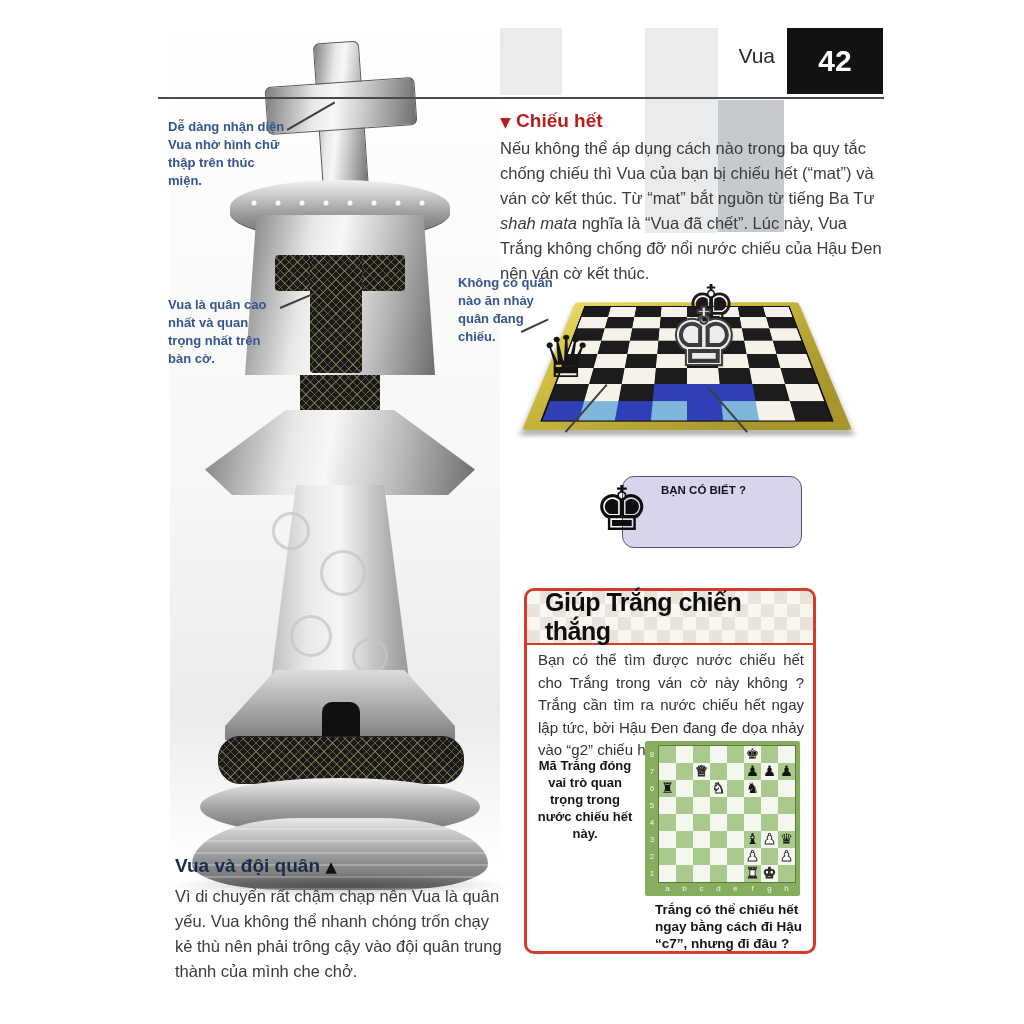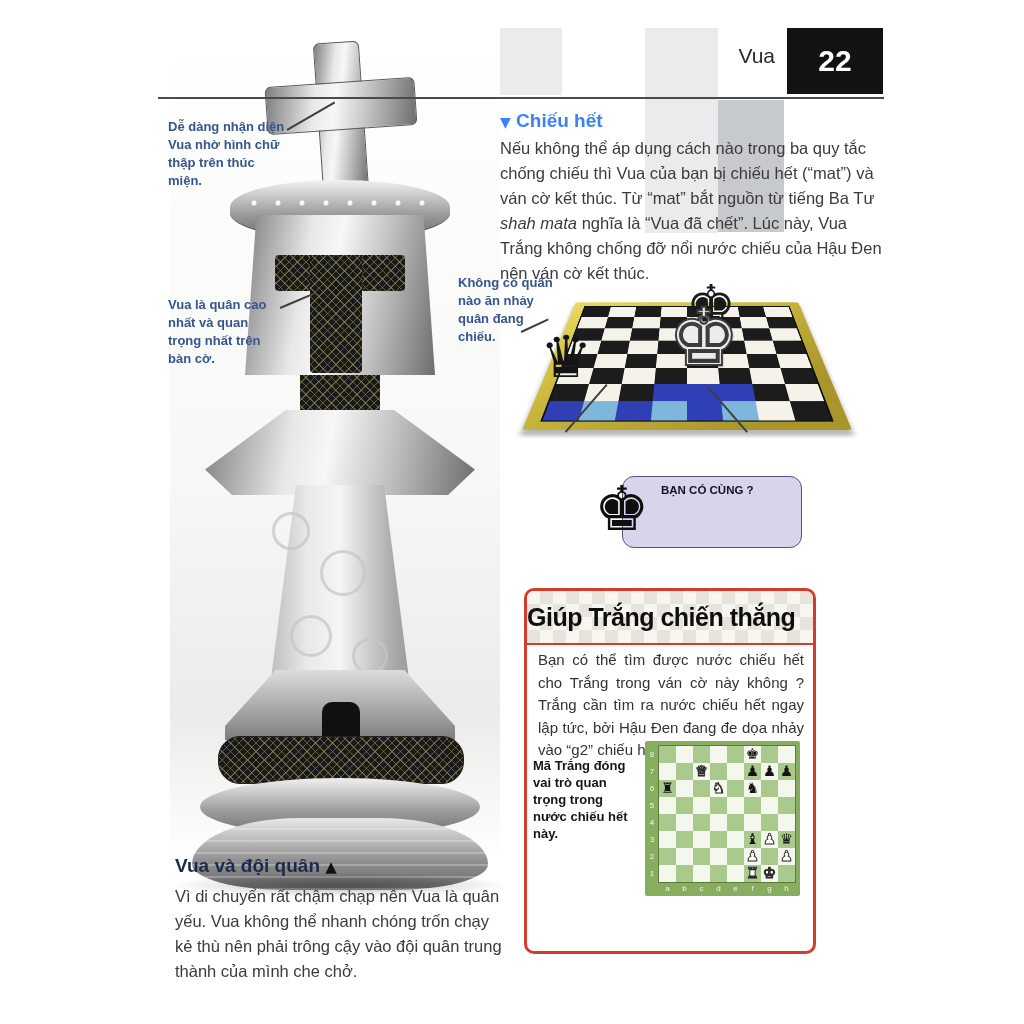--- a/index.html
+++ b/index.html
@@ -3,21 +3,21 @@
 <meta charset="utf-8">
 <style>
   html,body{margin:0;padding:0;background:#fff;}
   .page{position:relative;width:1024px;height:1024px;background:#ffffff;overflow:hidden;
         font-family:"Liberation Sans","DejaVu Sans",sans-serif;color:#3a3a3a;}
   .abs{position:absolute;}
   .bar{position:absolute;}
   .blue-note{position:absolute;font-weight:bold;font-size:13px;line-height:18px;color:#35568e;}
   .lead{position:absolute;height:1.5px;background:#3f3f3f;transform-origin:0 50%;z-index:9;}
   .body-text{font-size:16.5px;line-height:25px;color:#3b3b3b;}
-  .sec-head{font-weight:bold;font-size:19px;color:#3b82f6;}
+  .sec-head{font-weight:bold;font-size:19px;color:#b91c1c;}
   
   .king-art{position:absolute;left:170px;top:30px;width:330px;height:830px;
             background:linear-gradient(180deg,#ffffff 0%,#f7f7f5 55%,#ebebe9 82%,#ffffff 100%);z-index:1;}
   .metal{background:linear-gradient(100deg,#7e7e7e,#e8e8e8 32%,#f7f7f7 46%,#bdbdbd 70%,#6d6d6d);}
   .mesh{background-color:#191919;
         background-image:repeating-linear-gradient(45deg,rgba(160,150,95,.55) 0 1px,transparent 1px 6px),
                          repeating-linear-gradient(-45deg,rgba(160,150,95,.55) 0 1px,transparent 1px 6px);}
   .curl{position:absolute;border:3px solid #c6c6c6;border-radius:50%;opacity:.75;}
   
   .pb-wrap{position:absolute;left:500px;top:252px;width:385px;height:180px;z-index:2;}
@@ -33,24 +33,24 @@
   .dyk .t{font-weight:bold;font-size:11.5px;color:#101028;margin-bottom:2px;}
   .dyk .b{font-weight:bold;font-size:11.5px;line-height:14.5px;color:#23233f;}
   
   .banner{position:absolute;left:524px;top:562px;width:232px;height:27px;background:#161616;border-radius:8px;
           color:#fff;font-size:13.5px;letter-spacing:.5px;display:flex;align-items:center;justify-content:center;z-index:3;}
   .pzbox{position:absolute;left:524px;top:588px;width:292px;height:366px;background:#fff;border:3px solid #d43b2a;
          border-radius:10px;box-sizing:border-box;z-index:2;}
   .pzhead{position:absolute;left:0;top:0;right:0;height:52px;border-radius:7px 7px 0 0;border-bottom:2.5px solid #d43b2a;
           background:repeating-conic-gradient(#e8e4db 0% 25%,#f8f6f1 0% 50%) 0 0/26px 26px;
           display:flex;align-items:center;}
-  .pztitle{font-weight:bold;font-size:25px;color:#0e0e0e;padding-left:0;letter-spacing:-.5px;}
+  .pztitle{font-weight:bold;font-size:25px;color:#0e0e0e;padding-left:18px;letter-spacing:-.5px;}
   .pzintro{position:absolute;left:11px;top:58px;width:266px;font-size:15px;line-height:22.5px;color:#333;text-align:justify;}
   .pznote{position:absolute;left:6px;top:166px;width:104px;font-weight:bold;font-size:13px;line-height:17px;
-          color:#151515;text-align:left;}
+          color:#151515;text-align:center;}
   .pzcap{position:absolute;left:128px;top:310px;width:158px;font-weight:bold;font-size:13.5px;line-height:17px;color:#151515;}
   
   .dgframe{position:absolute;left:118px;top:150px;width:155px;height:155px;background:#87ae5e;border-radius:2px;}
   .dggrid{position:absolute;left:14px;top:5px;display:grid;grid-template-columns:repeat(8,17px);grid-template-rows:repeat(8,17px);
           outline:1px solid #5c7a3c;}
   .dgcell{width:17px;height:17px;display:flex;align-items:center;justify-content:center;font-size:14.5px;line-height:17px;
           font-family:"DejaVu Sans",sans-serif;}
   .wpc{color:#ffffff;-webkit-text-stroke:.9px #2b2b2b;text-shadow:0 0 1px #2b2b2b;}
   .bpc{color:#141414;}
   .dgranks{position:absolute;left:0;top:5px;width:14px;}
@@ -63,21 +63,21 @@
 <body>
 
 <div class="page">
 
   <div class="bar" style="left:500px;top:28px;width:62px;height:67px;background:#e9ebed;"></div>
   <div class="bar" style="left:645px;top:28px;width:73px;height:205px;background:#e9ebed;"></div>
   <div class="bar" style="left:718px;top:100px;width:66px;height:132px;background:#c6cacd;"></div>
 
   <div class="abs" style="left:690px;top:44px;width:85px;text-align:right;font-size:21px;color:#2b2b2b;z-index:4;">Vua</div>
   <div class="abs" style="left:787px;top:28px;width:96px;height:66px;background:#121212;display:flex;align-items:center;justify-content:center;z-index:4;">
-    <span style="color:#fff;font-size:30px;font-weight:800;">22</span>
+    <span style="color:#fff;font-size:30px;font-weight:800;">42</span>
   </div>
   <div class="abs" style="left:158px;top:97px;width:726px;height:2px;background:#4a4a4a;z-index:3;"></div>
 
   <div class="king-art">
     <div class="abs metal" style="left:148px;top:12px;width:44px;height:150px;border:1px solid #5a5a5a;border-radius:6px;transform:rotate(-4deg);"></div>
     <div class="abs metal" style="left:96px;top:52px;width:148px;height:46px;border:1px solid #5a5a5a;border-radius:6px;transform:rotate(-4deg);"></div>
     <div class="abs" style="left:60px;top:150px;width:220px;height:58px;border-radius:50%/45%;background:linear-gradient(180deg,#f2f2f2,#9a9a9a 60%,#6f6f6f);border-bottom:2px solid #555;"></div>
     <div class="abs" style="left:72px;top:170px;width:196px;height:6px;background:radial-gradient(circle 2px,#fafafa 0 2px,transparent 3px) repeat-x;background-size:24px 6px;"></div>
     <div class="abs metal" style="left:75px;top:185px;width:190px;height:160px;clip-path:polygon(6% 0,94% 0,100% 100%,0 100%);"></div>
     <div class="abs mesh" style="left:105px;top:225px;width:130px;height:36px;border-radius:4px;"></div>
@@ -189,21 +189,21 @@
 
   <div class="blue-note" style="left:458px;top:274px;width:106px;z-index:7;">Không có quân nào ăn nhảy quân đang chiếu.</div>
   <div class="lead" style="left:521px;top:331px;width:30px;transform:rotate(-25deg);"></div>
 
   <div class="lead" style="left:607px;top:384px;width:63px;transform:rotate(131deg);"></div>
 
   <div class="lead" style="left:708px;top:386px;width:60px;transform:rotate(49deg);"></div>
 
   <div class="abs chess-glyph" style="left:594px;top:478px;font-size:62px;line-height:1;color:#0e0e0e;z-index:3;">♚</div>
   <div class="dyk">
-    <div class="t">BẠN CÓ CÙNG ?</div>
+    <div class="t">BẠN CÓ BIẾT ?</div>
   </div>
 
 
   <div class="pzbox">
     <div class="pzhead">
       <div class="pztitle">Giúp Trắng chiến thắng</div>
     </div>
     <div class="pzintro">Bạn có thể tìm được nước chiếu hết cho Trắng trong ván cờ này không ? Trắng cần tìm ra nước chiếu hết ngay lập tức, bởi Hậu Đen đang đe dọa nhảy vào “g2” chiếu hết.</div>
     <div class="pznote">Mã Trắng đóng vai trò quan trọng trong nước chiếu hết này.</div>
 
@@ -319,20 +319,21 @@
           <div>b</div>
           <div>c</div>
           <div>d</div>
           <div>e</div>
           <div>f</div>
           <div>g</div>
           <div>h</div>
         </div>
     </div>
 
+    <div class="pzcap">Trắng có thể chiếu hết ngay bằng cách đi Hậu “c7”, nhưng đi đâu ?</div>
   </div>
 
   <div class="abs" style="left:175px;top:855px;font-weight:bold;font-size:19px;color:#1b2b4a;z-index:5;">
     <span>Vua và đội quân</span>
     <span style="color:#111;font-size:15px;font-family:'DejaVu Sans',sans-serif;">▲</span>
   </div>
   <div class="abs body-text" style="left:175px;top:884px;width:332px;z-index:5;">Vì di chuyển rất chậm chạp nên Vua là quân yếu. Vua không thể nhanh chóng trốn chạy kẻ thù nên phải trông cậy vào đội quân trung thành của mình che chở.</div>
 
 </div>
 

